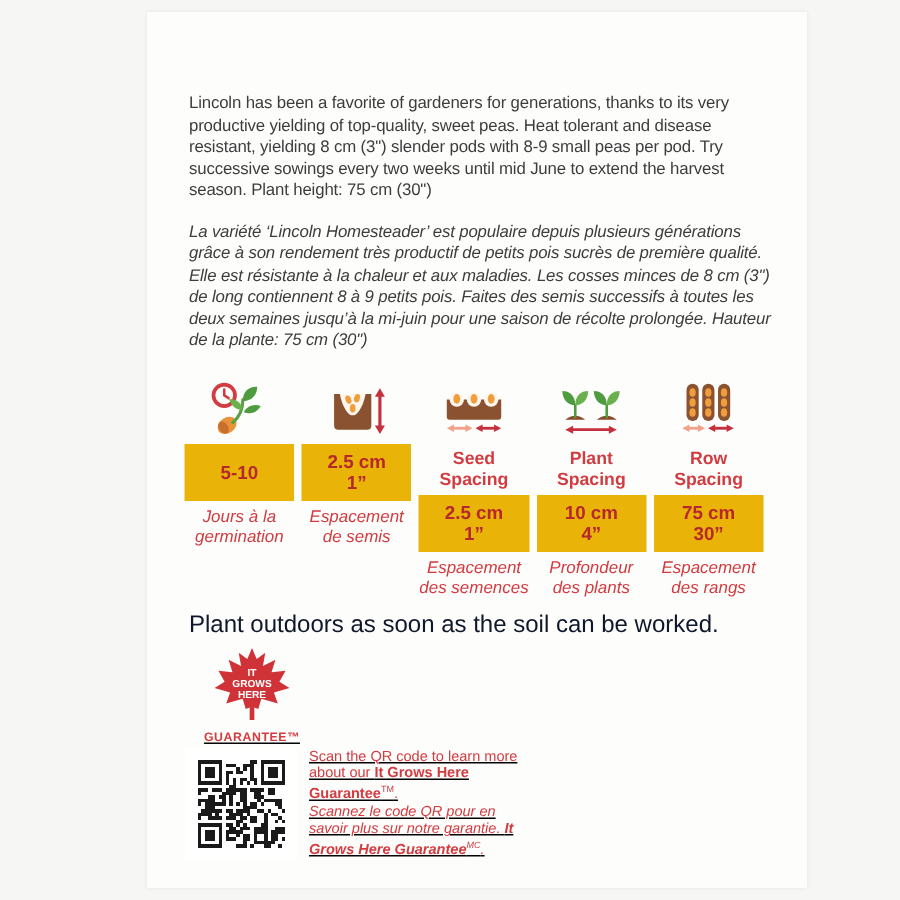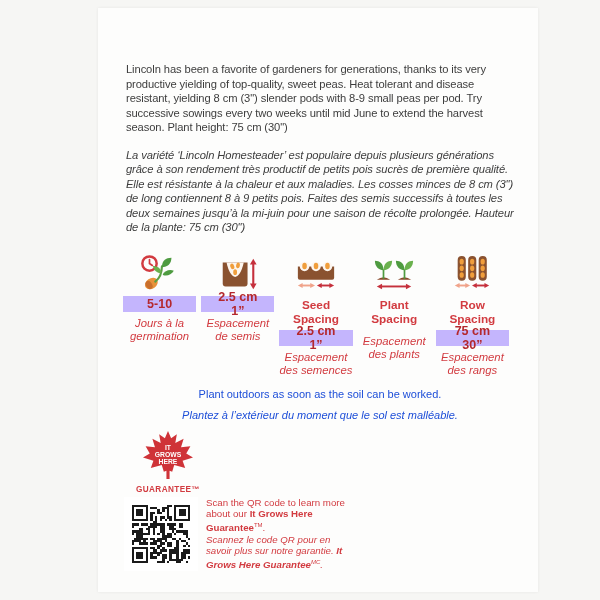--- a/index.html
+++ b/index.html
@@ -32,37 +32,37 @@
     column-gap:5px; text-align:center;
   }
   .col { display:flex; flex-direction:column; }
   .icon-wrap { height:48px; display:flex; align-items:flex-end; justify-content:center; }
   .label-en {
     height:32px; margin-top:2px;
     font-size:11.8px; line-height:14px; font-weight:700;
     color:#d23b40;
   }
   .value-box {
-    height:16px; background:#c4b5fd;
+    height:38px; background:#eab308;
     display:flex; flex-direction:column; justify-content:center;
     font-weight:700; font-size:12.5px; line-height:14px; color:#b4282e;
   }
   .value-box .imperial:empty { display:none; }
   .label-fr {
     margin-top:5px;
     font-size:11.3px; line-height:13.5px;
     font-style:italic; color:#d23b40;
   }
 
-  .note { text-align:center; color:#1d4ed8; font-size:11px; line-height:15px; }
+  .note { text-align:left; color:#0f172a; font-size:16px; line-height:15px; }
   .note.en-note { margin-top:9px; }
   .note.fr-note { margin-top:6px; font-style:italic; }
 
   
-  .brand { margin-top:7px; }
+  .brand { margin-top:7px;text-decoration:underline; }
   .leaf-block { width:76px; margin-left:4px; text-align:center; }
   .tagline {
     margin-top:1px;
     font-size:8.2px; font-weight:700; letter-spacing:0.4px;
     color:#d23b40;
   }
   .qr-row { display:flex; margin-top:3px; margin-left:-2px; }
   .qr-box { width:74px; height:74px; background:#ffffff; padding:3px; }
   .qr-text {
     margin-left:8px; width:140px;
@@ -159,21 +159,25 @@
             <path d="M27 27 Q34 21.5 41 27 Z" fill="#8a4a2c"></path>
             <line x1="34" y1="26" x2="34" y2="16" stroke="#4e9b40" stroke-width="1.8"></line>
             <path d="M34 17 C34 10 30 7 25 7 C25 13 29 17 34 17 Z" fill="#4e9b40"></path>
             <path d="M34 17 C34 10 38 7 43 7 C43 13 39 17 34 17 Z" fill="#6ab14d"></path>
             <line x1="9" y1="34" x2="37" y2="34" stroke="#c5303c" stroke-width="2"></line>
             <polygon points="5,34 10.5,31.2 10.5,36.8" fill="#c5303c"></polygon>
             <polygon points="41,34 35.5,31.2 35.5,36.8" fill="#c5303c"></polygon>
           </svg>
         </div>
         <div class="label-en">Plant Spacing</div>
-        <div class="label-fr">Espacement des plants</div>
+        <div class="value-box">
+          <span class="metric">10 cm</span>
+          <span class="imperial">4”</span>
+        </div>
+        <div class="label-fr">Profondeur des plants</div>
       </div>
 
       <div class="col">
         <div class="icon-wrap">
           <svg width="44" height="42" viewBox="0 0 46 44">
             <rect x="8" y="2" width="8.5" height="26" rx="4.2" fill="#8a5230"></rect>
             <rect x="19" y="2" width="8.5" height="26" rx="4.2" fill="#8a5230"></rect>
             <rect x="30" y="2" width="8.5" height="26" rx="4.2" fill="#8a5230"></rect>
             <ellipse cx="12.2" cy="8" rx="2.2" ry="3" fill="#f09e3c"></ellipse>
               <ellipse cx="12.2" cy="15" rx="2.2" ry="3" fill="#f09e3c"></ellipse>
@@ -196,21 +200,20 @@
         <div class="value-box">
           <span class="metric">75 cm</span>
           <span class="imperial">30”</span>
         </div>
         <div class="label-fr">Espacement des rangs</div>
       </div>
 
     </div>
 
     <p class="note en-note">Plant outdoors as soon as the soil can be worked.</p>
-    <p class="note fr-note">Plantez à l’extérieur du moment que le sol est malléable.</p>
 
     <div class="brand">
       <div class="leaf-block">
         <svg width="62" height="50" viewBox="0 0 100 96">
           <path d="M50 2 L56 16 L67 8 L64 25 L80 17 L75 33 L93 31 L85 45 L98 53 L78 59 L83 73 L62 67 L58 80 L53 78 L53 94 L47 94 L47 78 L42 80 L38 67 L17 73 L22 59 L2 53 L15 45 L7 31 L25 33 L20 17 L36 25 L33 8 L44 16 Z" fill="#cf3338"></path>
           <text x="50" y="38" text-anchor="middle" font-size="13" font-weight="bold" fill="#ffffff" font-family="Liberation Sans, sans-serif">IT</text>
           <text x="50" y="52" text-anchor="middle" font-size="13" font-weight="bold" fill="#ffffff" font-family="Liberation Sans, sans-serif">GROWS</text>
           <text x="50" y="66" text-anchor="middle" font-size="13" font-weight="bold" fill="#ffffff" font-family="Liberation Sans, sans-serif">HERE</text>
         </svg>
         <div class="tagline">GUARANTEE™</div>

